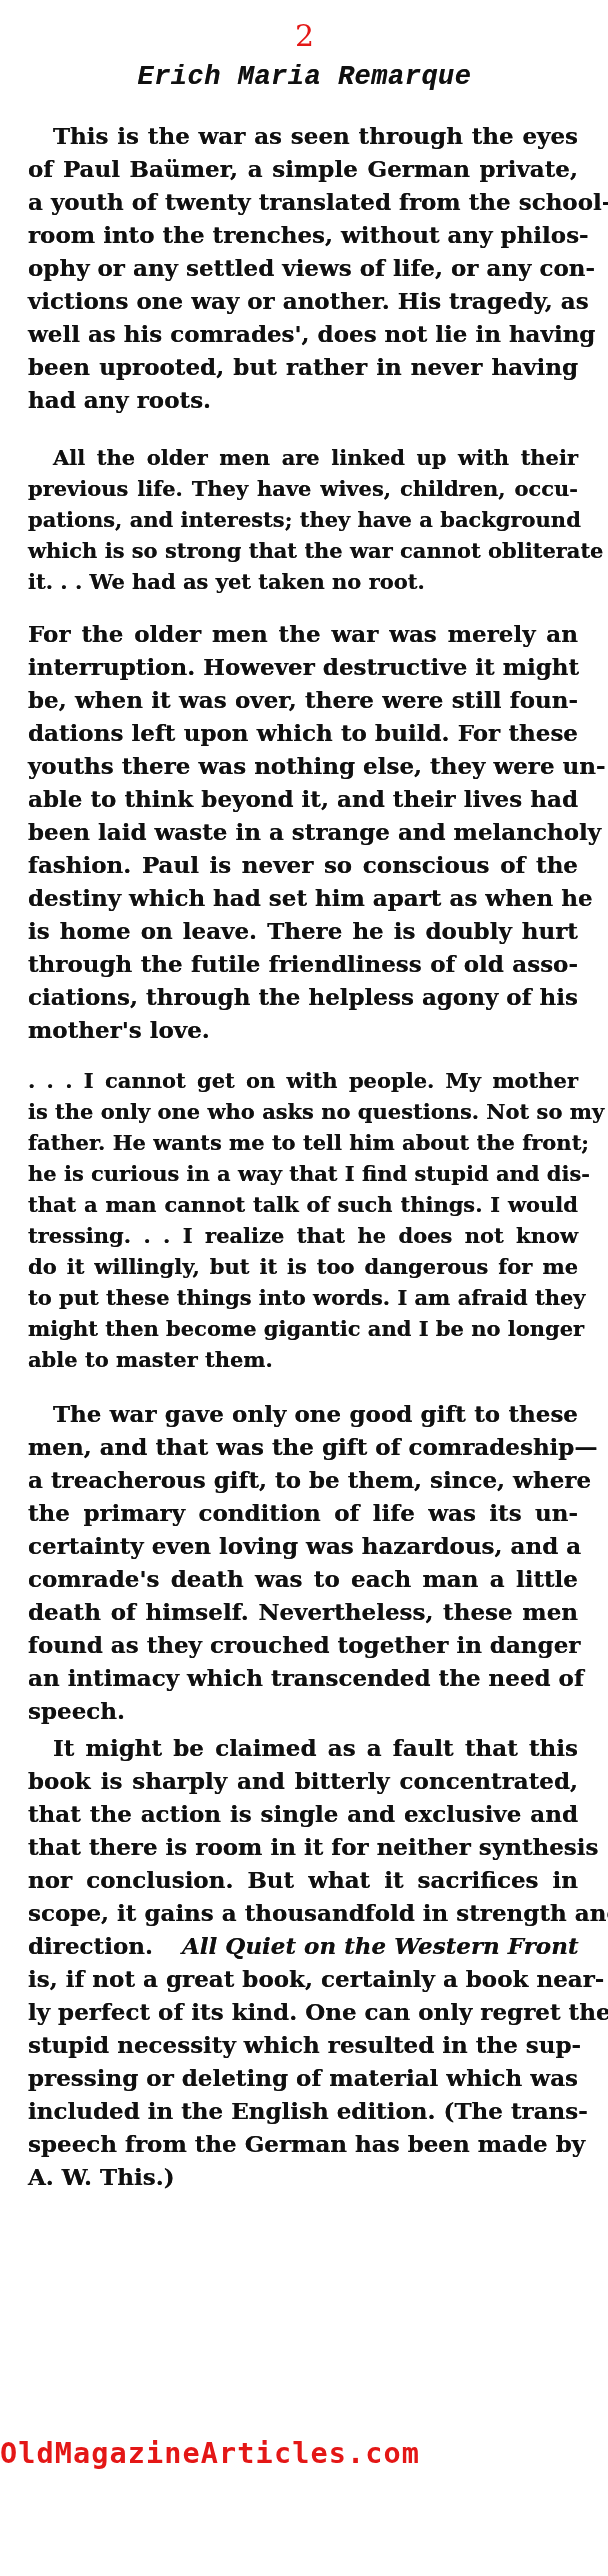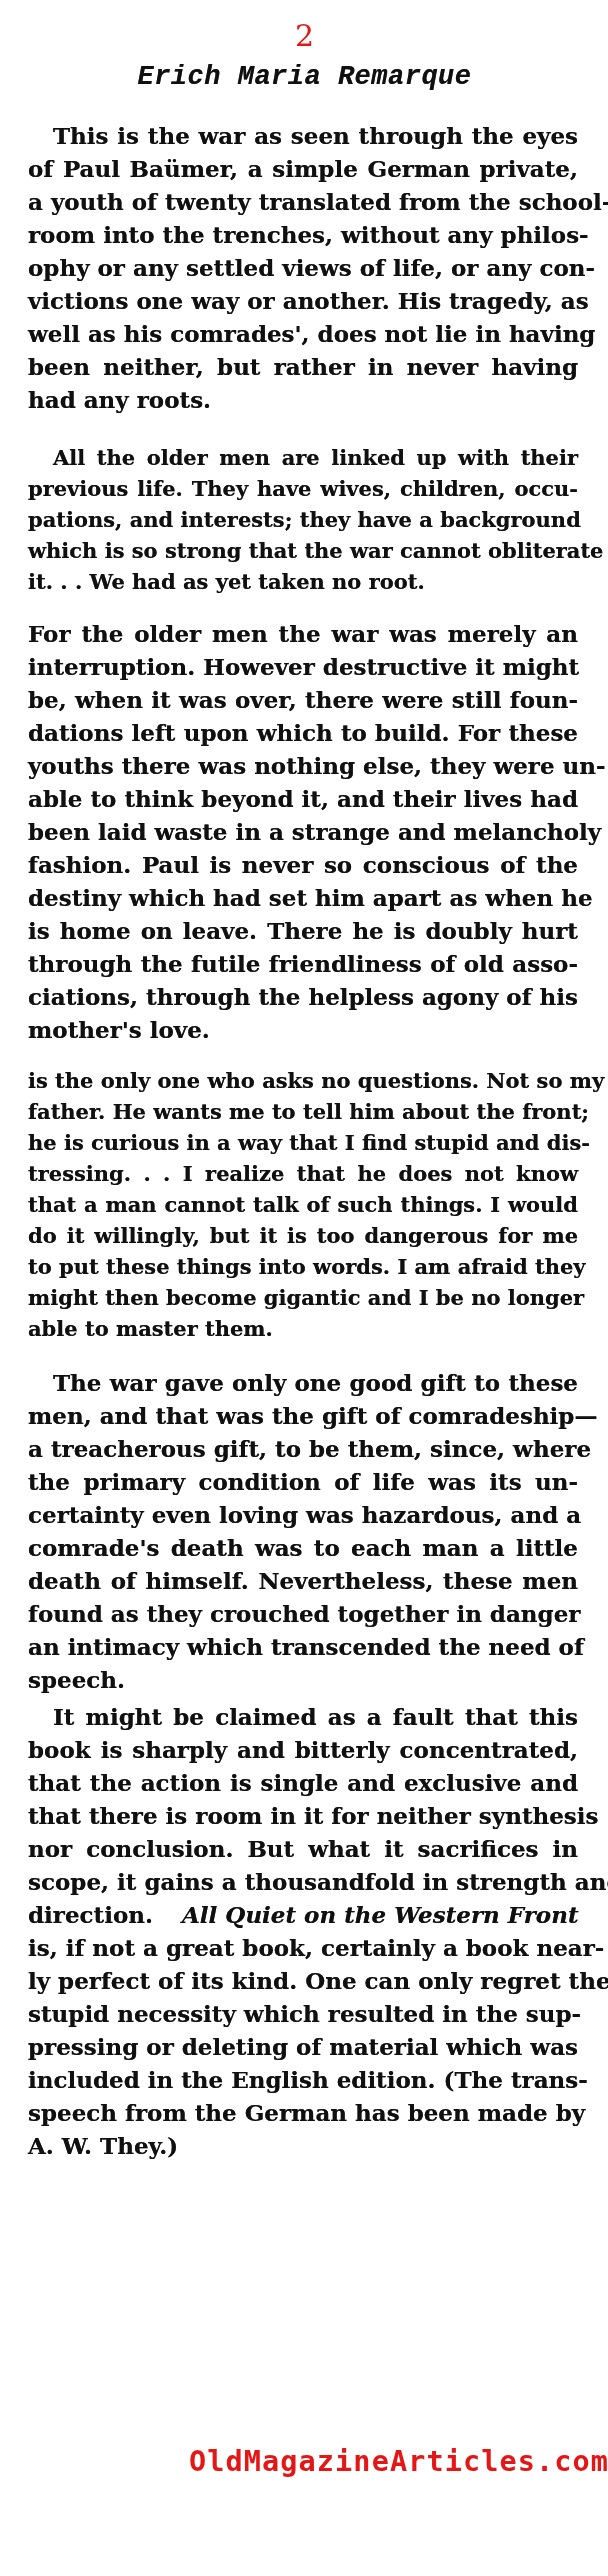--- a/index.html
+++ b/index.html
@@ -40,27 +40,26 @@
   .m-p1 { margin-top: 27px; }
   .m-p2 { margin-top: 26px; }
   .m-p3 { margin-top: 20px; }
   .m-p4 { margin-top: 18.6px; }
   .m-p5 { margin-top: 22px; }
   .m-p6 { margin-top: 4.4px;  }
   .watermark {
     position: absolute;
     left: 0; right: 0;
     top: 2437px;
-    text-align: right;
+    text-align: left;
     font-family: "DejaVu Sans Mono", "Liberation Mono", monospace;
     font-weight: 700;
     font-size: 28.5px;
     letter-spacing: 1.1px;
     color: var(--accent, #e41414);
-    margin-top: 8px;
   }
   i { font-style: italic; margin-left: 21px; }
 </style>
 </head>
 <body>
 
 <div class="page">
   <div class="header">
     <div class="pageno">2</div>
     <div class="title">Erich Maria Remarque</div>
@@ -69,21 +68,21 @@
   <div class="content">
     <div id="article">
         <div class="para reg m-p1">
           <div class="line first ind">This is the war as seen through the eyes</div>
           <div class="line">of Paul Baümer, a simple German private,</div>
           <div class="line">a youth of twenty translated from the school-</div>
           <div class="line">room into the trenches, without any philos-</div>
           <div class="line">ophy or any settled views of life, or any con-</div>
           <div class="line">victions one way or another. His tragedy, as</div>
           <div class="line">well as his comrades', does not lie in having</div>
-          <div class="line">been neither, but rather in never having</div>
+          <div class="line">been uprooted, but rather in never having</div>
           <div class="line last">had any roots.</div>
         </div>
         <div class="para quote m-p2">
           <div class="line first ind">All the older men are linked up with their</div>
           <div class="line">previous life. They have wives, children, occu-</div>
           <div class="line">pations, and interests; they have a background</div>
           <div class="line">which is so strong that the war cannot obliterate</div>
           <div class="line last">it. . . We had as yet taken no root.</div>
         </div>
         <div class="para reg m-p3">
@@ -95,25 +94,26 @@
           <div class="line">able to think beyond it, and their lives had</div>
           <div class="line">been laid waste in a strange and melancholy</div>
           <div class="line">fashion. Paul is never so conscious of the</div>
           <div class="line">destiny which had set him apart as when he</div>
           <div class="line">is home on leave. There he is doubly hurt</div>
           <div class="line">through the futile friendliness of old asso-</div>
           <div class="line">ciations, through the helpless agony of his</div>
           <div class="line last">mother's love.</div>
         </div>
         <div class="para quote m-p4">
+          <div class="line first">. . . I cannot get on with people. My mother</div>
           <div class="line">is the only one who asks no questions. Not so my</div>
           <div class="line">father. He wants me to tell him about the front;</div>
           <div class="line">he is curious in a way that I find stupid and dis-</div>
+          <div class="line">that a man cannot talk of such things. I would</div>
           <div class="line">tressing. . . I realize that he does not know</div>
-          <div class="line">that a man cannot talk of such things. I would</div>
           <div class="line">do it willingly, but it is too dangerous for me</div>
           <div class="line">to put these things into words. I am afraid they</div>
           <div class="line">might then become gigantic and I be no longer</div>
           <div class="line last">able to master them.</div>
         </div>
         <div class="para reg m-p5">
           <div class="line first ind">The war gave only one good gift to these</div>
           <div class="line">men, and that was the gift of comradeship—</div>
           <div class="line">a treacherous gift, to be them, since, where</div>
           <div class="line">the primary condition of life was its un-</div>
@@ -131,20 +131,20 @@
           <div class="line">that there is room in it for neither synthesis</div>
           <div class="line">nor conclusion. But what it sacrifices in</div>
           <div class="line">scope, it gains a thousandfold in strength and</div>
           <div class="line">direction. <i>All Quiet on the Western Front</i></div>
           <div class="line">is, if not a great book, certainly a book near-</div>
           <div class="line">ly perfect of its kind. One can only regret the</div>
           <div class="line">stupid necessity which resulted in the sup-</div>
           <div class="line">pressing or deleting of material which was</div>
           <div class="line">included in the English edition. (The trans-</div>
           <div class="line">speech from the German has been made by</div>
-          <div class="line last">A. W. They.)</div>
+          <div class="line last">A. W. This.)</div>
         </div>
       </div>
   </div>
 
   <div class="watermark">OldMagazineArticles.com</div>
 </div>
 
 
 </body></html>

